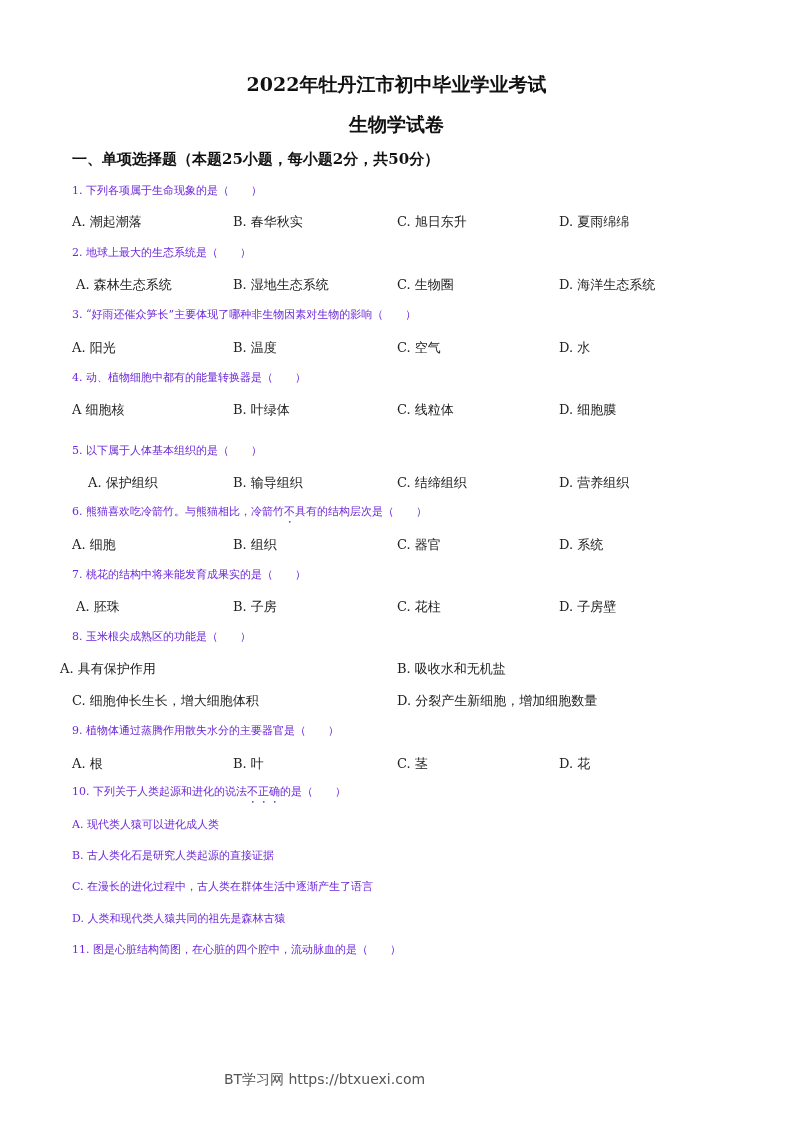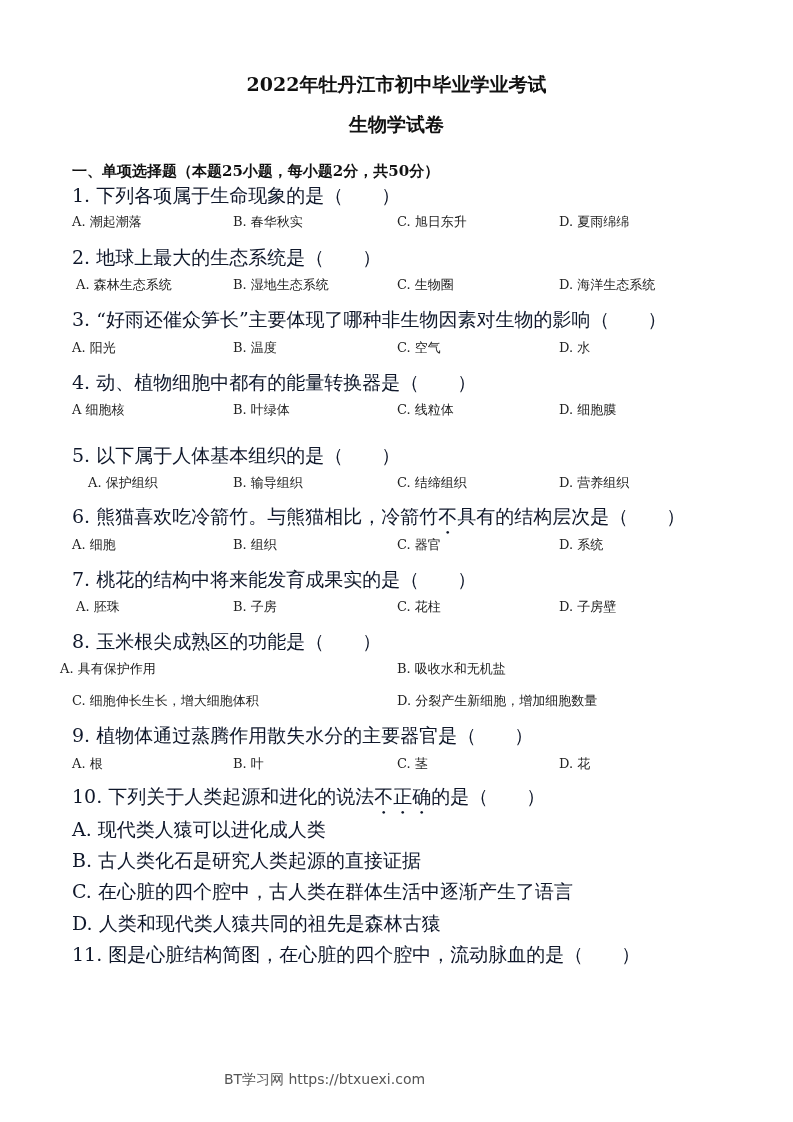--- a/index.html
+++ b/index.html
@@ -1,22 +1,22 @@
 <!DOCTYPE html>
 <html><head>
 <meta charset="utf-8">
 <style>
   html, body { margin:0; padding:0; background:#ffffff; }
   body { width:793px; height:1122px; position:relative; overflow:hidden;
          font-family:"DejaVu Serif","Liberation Serif",serif; color:#222; }
   .title { position:absolute; left:0; width:793px; text-align:center; font-weight:bold; color:#111; }
   .t1 { top:72px; font-size:19px; }
   .t2 { top:112px; font-size:19px; }
-  .section { position:absolute; left:72px; top:150px; font-size:15px; font-weight:bold; color:#111;margin-top:12px; }
-  .line { position:absolute; left:72px; font-size:19px; white-space:nowrap; color:#0f172a; }
+  .section { position:absolute; left:72px; top:150px; font-size:15px; font-weight:bold; color:#111; }
+  .line { position:absolute; left:72px; font-size:11px; white-space:nowrap; color:#6d28d9; }
   .opt { position:absolute; font-size:13px; white-space:nowrap; color:#222; }
   .emph { text-emphasis: dot; -webkit-text-emphasis: dot; text-emphasis-position: under; -webkit-text-emphasis-position: under; }
   .footer { position:absolute; top:1071px; left:0; width:649px; text-align:center;
             font-family:"DejaVu Sans","Liberation Sans",sans-serif; font-size:14px; color:#555; }
 </style>
 </head>
 <body>
 
 <div>
   <div class="title t1">2022年牡丹江市初中毕业学业考试</div>
@@ -73,19 +73,19 @@
 
   <div class="line" style="top:723px">9. 植物体通过蒸腾作用散失水分的主要器官是（　　）</div>
   <div class="opt" style="left:72px;top:755px">A.  根</div>
   <div class="opt" style="left:233px;top:755px">B.  叶</div>
   <div class="opt" style="left:397px;top:755px">C.  茎</div>
   <div class="opt" style="left:559px;top:755px">D.  花</div>
 
   <div class="line" style="top:784px"><span>10. 下列关于人类起源和进化的说法</span><span class="emph">不正确</span><span>的是（　　）</span></div>
   <div class="line" style="top:817px">A.  现代类人猿可以进化成人类</div>
   <div class="line" style="top:848px">B.  古人类化石是研究人类起源的直接证据</div>
-  <div class="line" style="top:879px">C.  在心脏的四个腔中，古人类在群体生活中逐渐产生了语言</div>
+  <div class="line" style="top:879px">C.  在漫长的进化过程中，古人类在群体生活中逐渐产生了语言</div>
   <div class="line" style="top:911px">D.  人类和现代类人猿共同的祖先是森林古猿</div>
 
   <div class="line" style="top:942px">11. 图是心脏结构简图，在心脏的四个腔中，流动脉血的是（　　）</div>
 
   <div class="footer">BT学习网 https://btxuexi.com</div>
 </div>
 
 </body></html>

